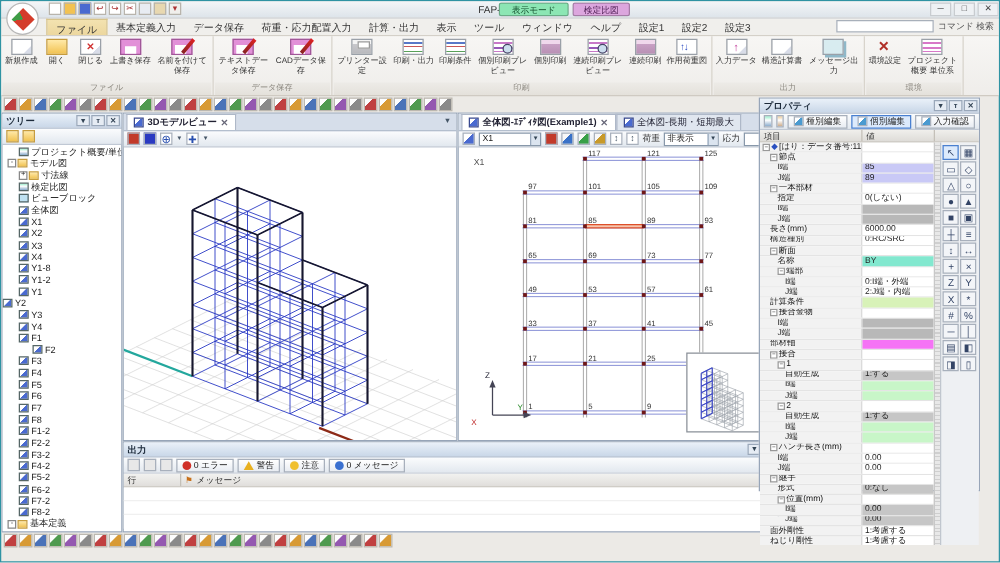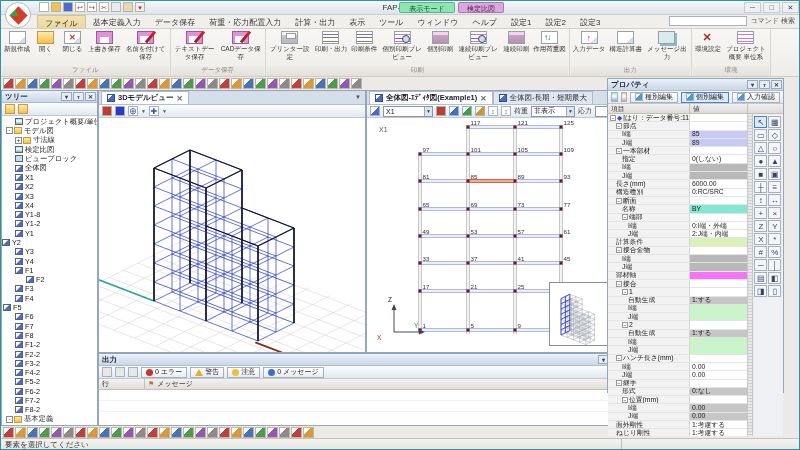--- a/index.html
+++ b/index.html
@@ -402,21 +402,21 @@
           <span>F2</span>
         </div>
         <div class="trow" style="padding-left:13px">
           <span class="tico k-plane"></span>
           <span>F3</span>
         </div>
         <div class="trow" style="padding-left:13px">
           <span class="tico k-plane"></span>
           <span>F4</span>
         </div>
-        <div class="trow" style="padding-left:1px">
+        <div class="trow" style="padding-left:13px">
           <span class="tico k-plane"></span>
           <span>F5</span>
         </div>
         <div class="trow" style="padding-left:13px">
           <span class="tico k-plane"></span>
           <span>F6</span>
         </div>
         <div class="trow" style="padding-left:13px">
           <span class="tico k-plane"></span>
           <span>F7</span>
@@ -1176,18 +1176,14 @@
           <div class="pic">─</div>
           <div class="pic">│</div>
           <div class="pic">▤</div>
           <div class="pic">◧</div>
           <div class="pic">◨</div>
           <div class="pic">▯</div>
         </div>
     </div>
   </div>
 
-  <div id="statusbar">
-    <span>要素を選択してください</span>
-    <span style="position:absolute;left:620px;top:0;width:1px;height:12px;background:#c0bcb4"></span>
-  </div>
 
 </div>
 
 </body></html>

